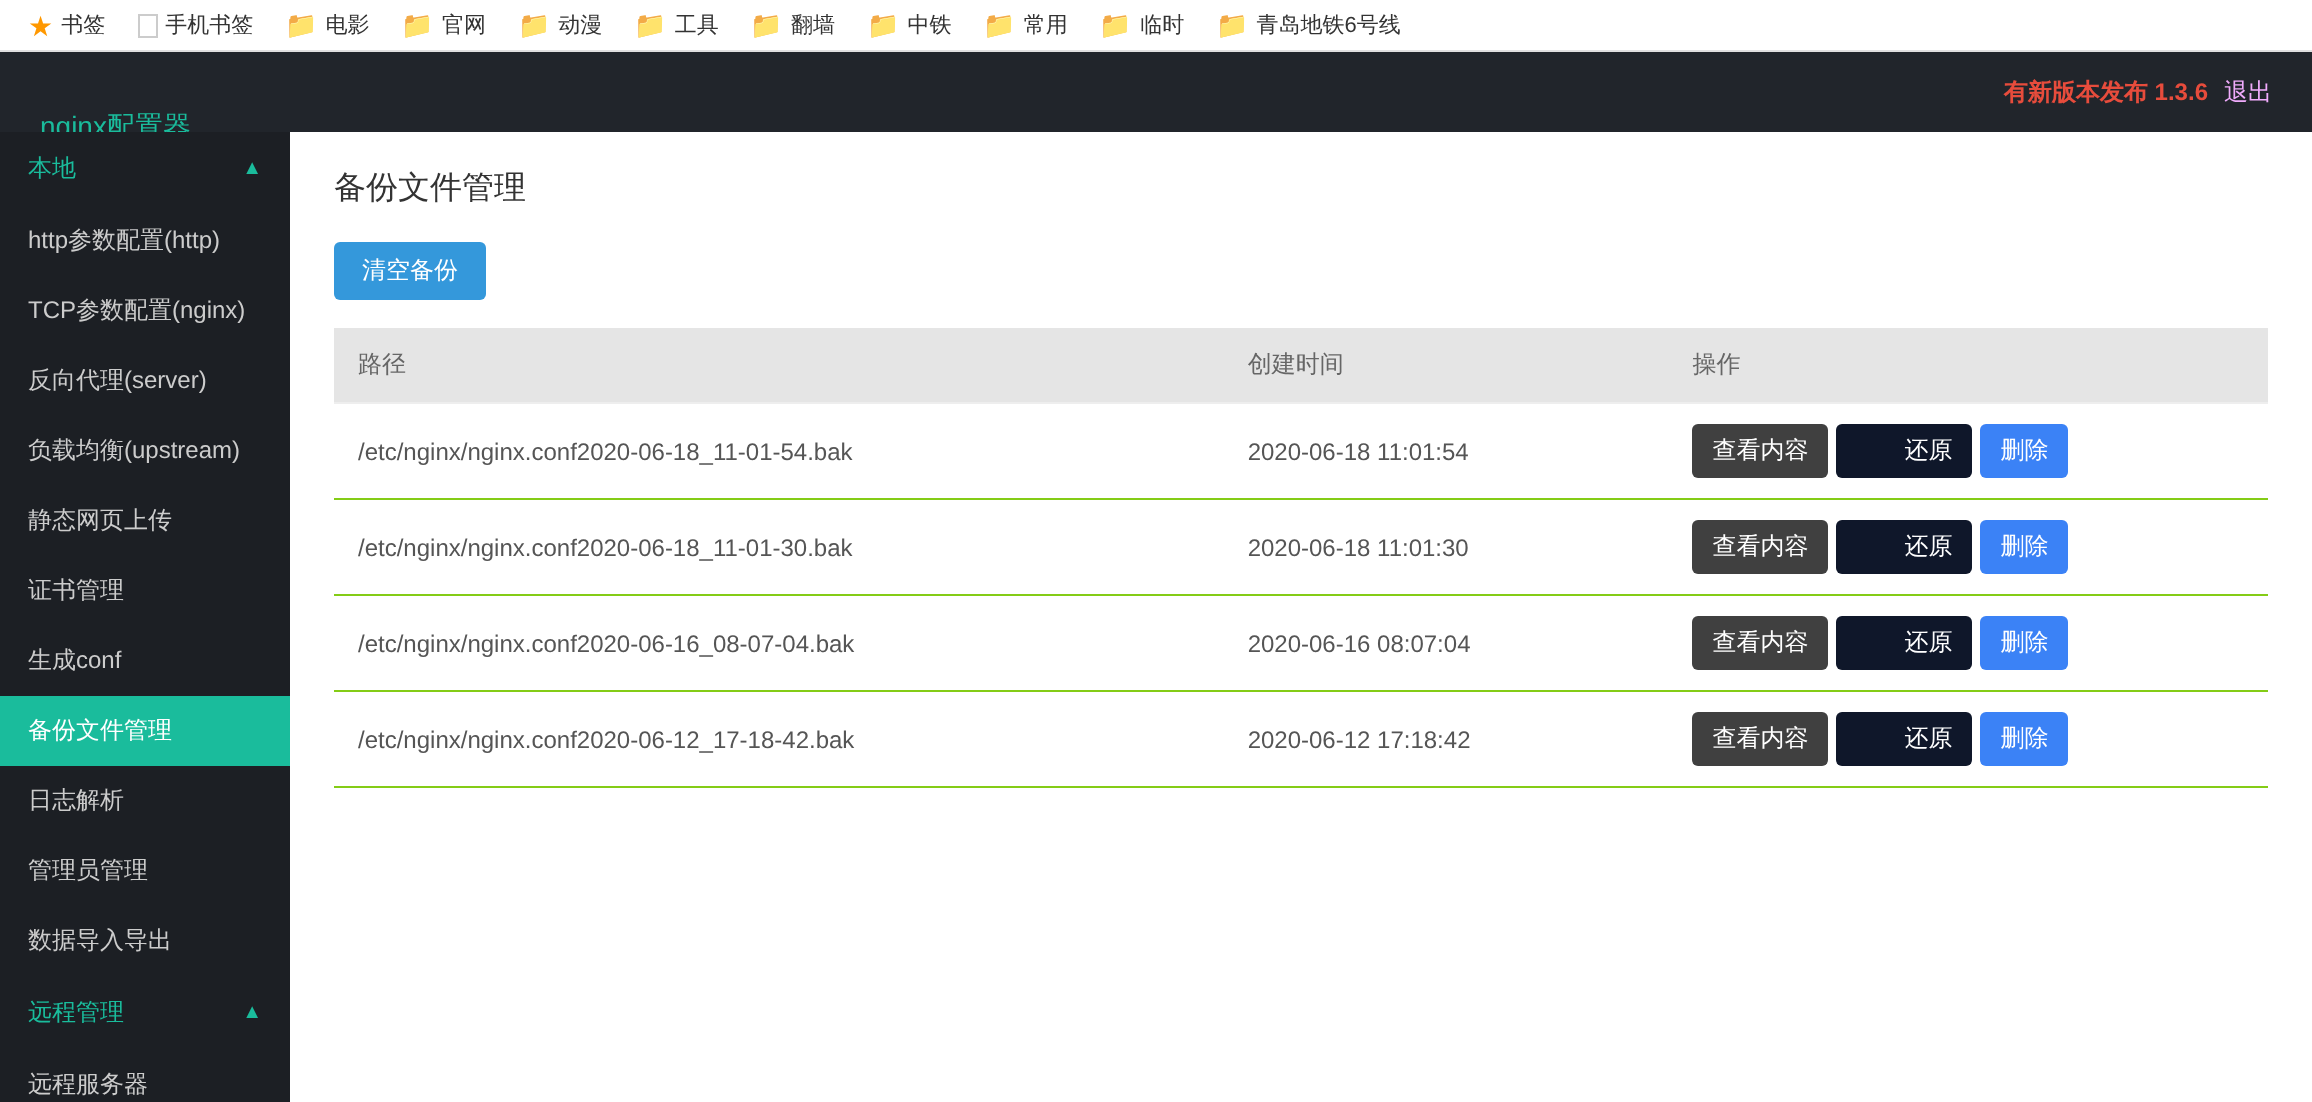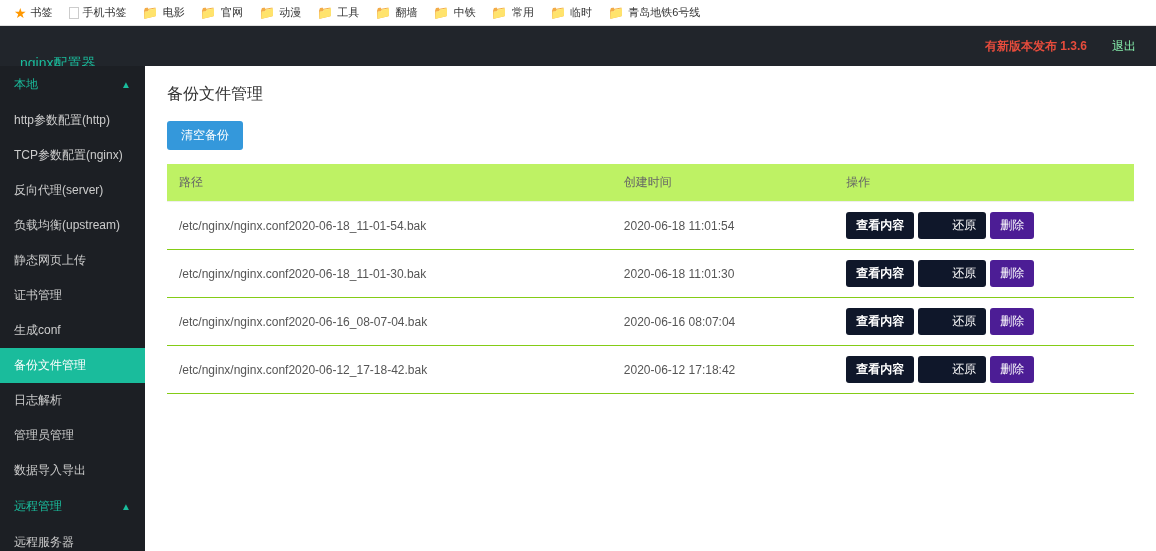--- a/index.html
+++ b/index.html
@@ -8,51 +8,51 @@
     
     .bookmarks-bar { height: 26px; background: #fff; border-bottom: 1px solid #e0e0e0; display: flex; align-items: center; padding: 0 8px; gap: 4px; }
     .bookmark-item { display: flex; align-items: center; gap: 4px; padding: 2px 6px; color: #333; cursor: pointer; font-size: 11px; }
     .bookmark-star { color: #ff9800; font-size: 14px; }
     .bookmark-folder { color: #ffc107; font-size: 13px; }
     .bookmark-page { color: #999; font-size: 11px; border: 1px solid #ccc; width: 10px; height: 12px; display: inline-block; }
     
     
     .header { height: 40px; background: #21252b; display: flex; align-items: center; padding: 0 20px; justify-content: space-between; }
     .header-title { color: #1abc9c; font-size: 14px; margin-top: 36px; }
-    .header-right { display: flex; align-items: center; gap: 25px; }
+    .header-right { display: flex; align-items: center; gap: 8px; }
     .version-notice { color: #e74c3c; font-weight: bold; font-size: 12px; }
-    .logout { color: #86efac; font-size: 12px; cursor: pointer; }
+    .logout { color: #f0abfc; font-size: 12px; cursor: pointer; }
     
     
     .layout { display: flex; min-height: 485px; }
     
     
     .sidebar { width: 145px; background: #1c1f24; color: #fff; padding-top: 0; }
     .sidebar-header { display: flex; justify-content: space-between; align-items: center; padding: 10px 14px; color: #1abc9c; font-size: 12px; cursor: pointer; }
     .sidebar-item { padding: 9px 14px; color: #ccc; font-size: 12px; cursor: pointer; }
     .sidebar-item.active { background: #1abc9c; color: #fff; }
     .chevron { font-size: 10px; }
     
     
     .main { flex: 1; padding: 18px 22px; background: #fff; }
     .page-title { font-size: 16px; color: #333; margin-bottom: 16px; font-weight: normal; }
     .btn { display: inline-block; padding: 6px 14px; border: none; border-radius: 3px; font-size: 12px; cursor: pointer; color: #fff; }
     .btn-clear { background: #3498db; margin-bottom: 14px; }
     
     
     .table { width: 100%; border-collapse: collapse; }
-    .table th { text-align: left; padding: 10px 12px; background: #bef264; color: #666; font-weight: normal; font-size: 12px; border-bottom: 1px solid #eee; }
+    .table th { text-align: left; padding: 10px 12px; background: #e5e5e5; color: #666; font-weight: normal; font-size: 12px; border-bottom: 1px solid #eee; }
     .table td { padding: 10px 12px; border-bottom: 1px solid #84cc16; color: #555; font-size: 12px; }
     .table th:nth-child(1), .table td:nth-child(1) { width: 46%; }
     .table th:nth-child(2), .table td:nth-child(2) { width: 23%; }
     .table th:nth-child(3), .table td:nth-child(3) { width: 31%; }
     .action-btn { padding: 5px 10px; border: none; border-radius: 3px; color: #fff; font-size: 12px; cursor: pointer; margin-right: 4px; }
-    .btn-view { background: #0f172a; font-weight: bold; }
+    .btn-view { background: #404040; }
     .btn-restore { background: #0f172a; padding-left: 34px; }
-    .btn-delete { background: #4c1d95; }
+    .btn-delete { background: #3b82f6; }
   </style>
 </head>
 <body>
 
 <div class="bookmarks-bar" id="bookmarks-bar">
     <div class="bookmark-item">
       <span class="bookmark-star">★</span>
       <span>书签</span>
     </div>
     <div class="bookmark-item">

